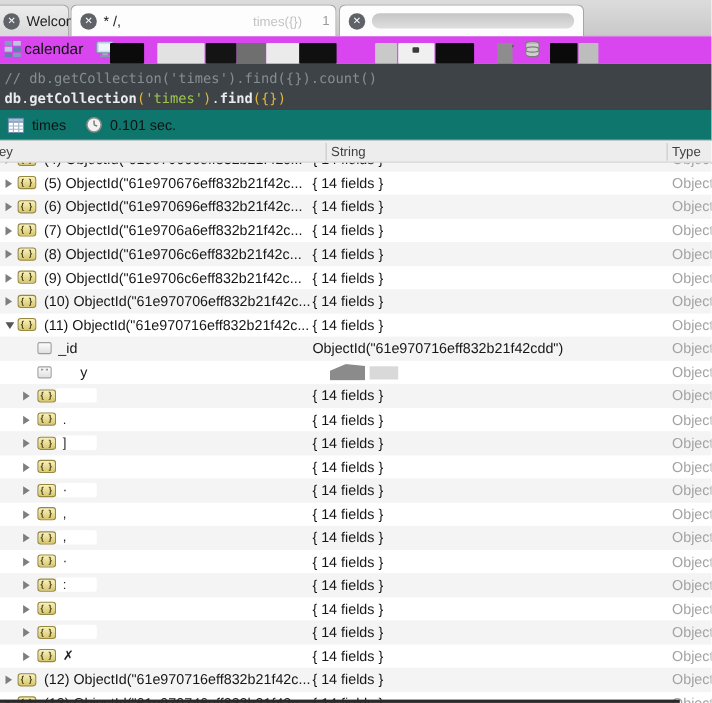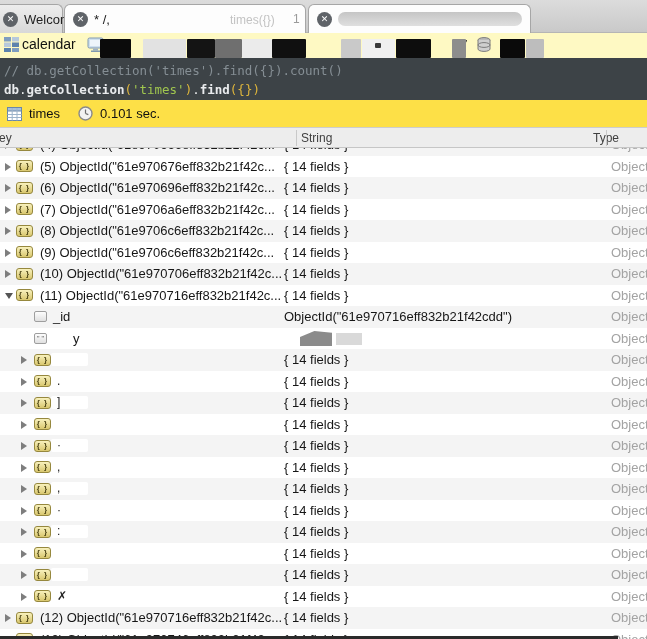--- a/index.html
+++ b/index.html
@@ -14,43 +14,43 @@
   .tab.inactive { left:-6px; width:69px; background:linear-gradient(#ededed,#d8d8d8); }
   .tab.active { left:64px; width:242px; background:#fdfdfd; }
   .tab.third { left:308px; width:223px; background:#fdfdfd; }
   .closeicon { width:15px; height:15px; min-width:15px; border-radius:50%; background:#5f6368;
     color:#fff; font-size:9px; line-height:15px; text-align:center; }
   .tab .faint { position:absolute; left:165px; top:8px; color:#c3c3c3; filter:blur(0.7px); font-size:12px; }
   .tab .faintsuffix { position:absolute; left:228px; top:7px; color:#9a9a9a; font-size:12px; }
   .tabpill { flex:1; height:14px; border-radius:7px; background:linear-gradient(#c5c5c5,#dfdfdf); }
 
   
-  .toolbar { position:absolute; left:0; top:33px; width:647px; height:25px; background:#fef9c3;padding-left:39px; }
+  .toolbar { position:absolute; left:0; top:33px; width:647px; height:25px; background:#d946ef;padding-left:39px; }
   .dbname { position:absolute; left:22px; top:3px; font-size:14px; color:#111; }
   .tb-icon { position:absolute; top:4px; }
   .block { position:absolute; border-radius:1px; }
   .fragment { position:absolute; left:454px; top:5px; font-size:12px; color:#1c1c1c; }
 
   
   .editor { position:absolute; left:0; top:58px; width:647px; height:42px; background:#3d4347;
     font-family:"DejaVu Sans Mono", monospace; font-size:12.5px; padding:3px 0 0 4px; }
   .editor .line { height:19px; line-height:19px; white-space:pre; }
   .editor .comment { color:#858e94; }
 
   
-  .resultbar { position:absolute; left:0; top:100px; width:647px; height:28px; background:#fde047;
+  .resultbar { position:absolute; left:0; top:100px; width:647px; height:28px; background:#0f766e;
     border-bottom:1px solid #cdcdcd; display:flex; align-items:center; }
   .rb-coll { display:flex; align-items:center; gap:7px; margin-left:7px; font-size:13px; color:#111; }
   .rb-time { display:flex; align-items:flex-start; gap:7px; margin-left:18px; font-size:13px; color:#111; }
 
   
   .gridhead { position:absolute; left:0; top:128px; width:647px; height:20px; background:#ededed;
     border-bottom:1px solid #c6c6c6; font-size:12px; color:#3f3f3f; }
   .gridhead .col { position:absolute; top:0; line-height:20px; }
-  .col-key { left:-9px; } .col-value { left:301px; } .col-type { left:593px; }
+  .col-key { left:-9px; } .col-value { left:301px; } .col-type { left:611px; }
   .divider { position:absolute; top:2px; width:1px; height:16px; background:#c9c9c9; }
   .d1 { left:296px; } .d2 { left:606px; }
 
   
   .rows { position:absolute; left:0; top:148px; width:647px; height:491px; overflow:hidden; background:#fff; }
   .row { position:relative; height:21.5px; font-size:13px; color:#161616; }
   .row.shade { background:#f4f4f4; }
   .row.partial { margin-top:-14px; }
   .row span { position:absolute; line-height:21.5px; white-space:pre; }
   .exp { width:0; height:0; line-height:0; }

